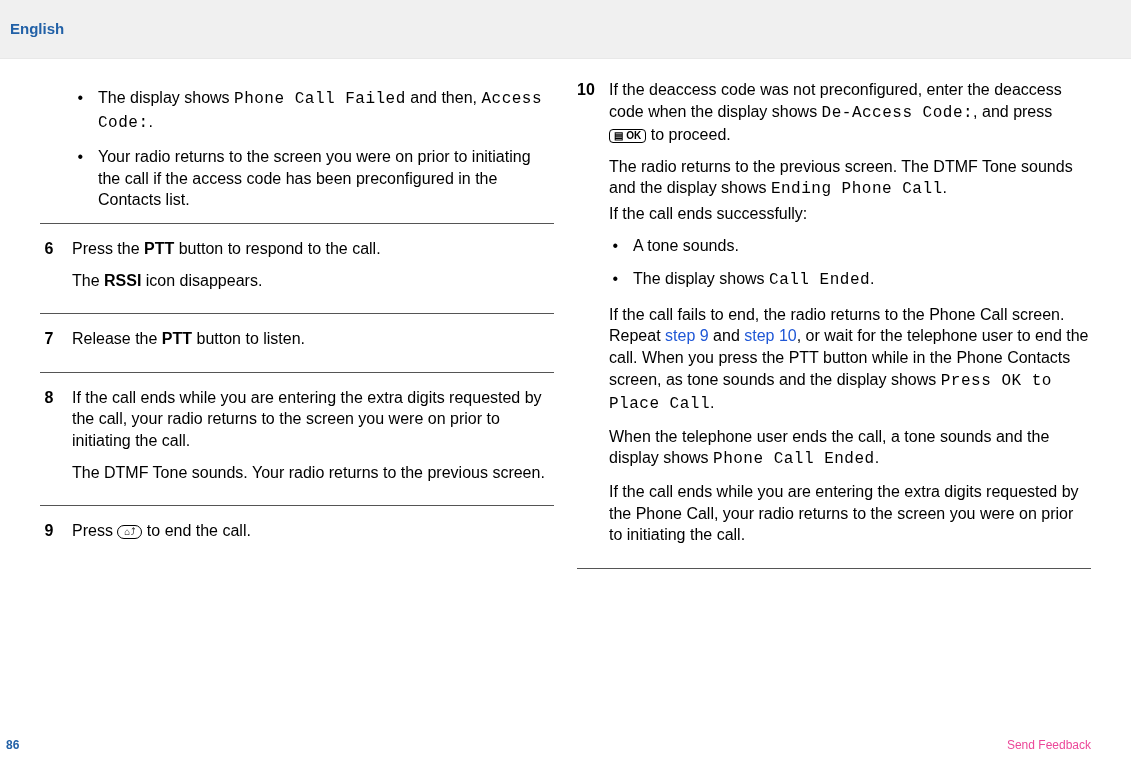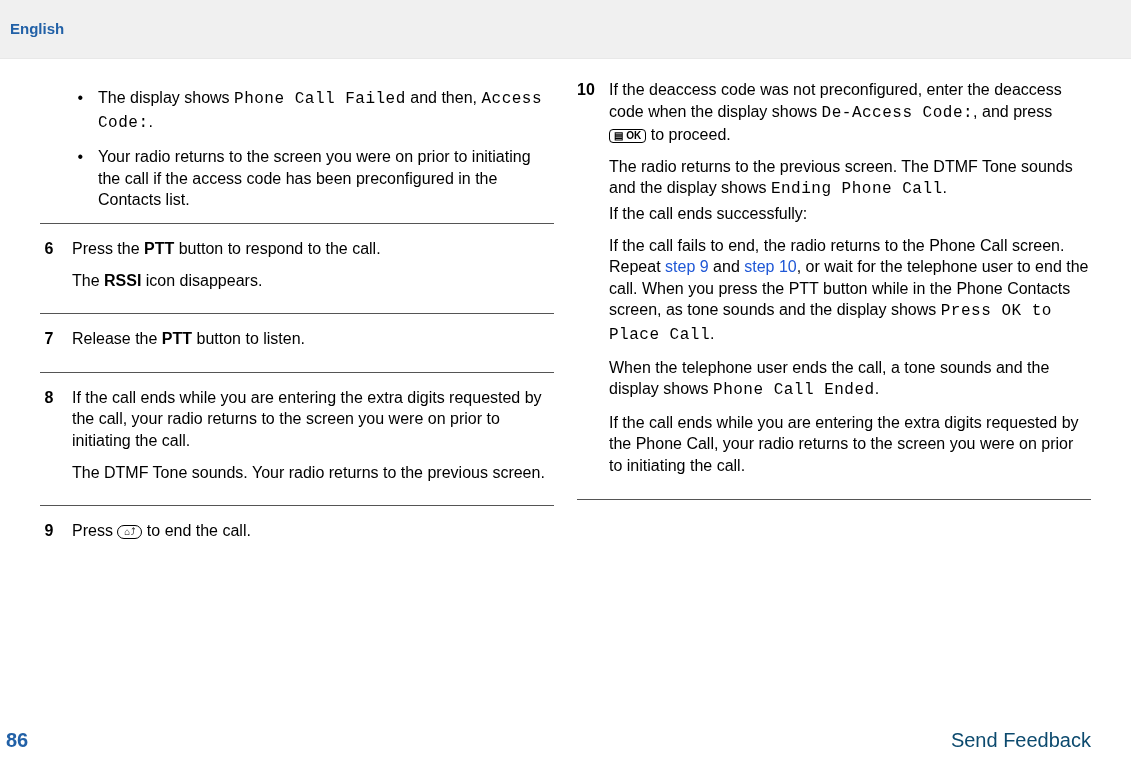--- a/index.html
+++ b/index.html
@@ -92,25 +92,25 @@
   .link { color: #1f57d6; }
   .footer {
     position: absolute;
     bottom: 10px;
     left: 0;
     right: 0;
     padding: 0 40px 0 6px;
     display: flex;
     justify-content: space-between;
     align-items: flex-end;
-    font-size: 20px;
+    font-size: 12px;
     text-align: right;
   }
   .footer .pg { color: #2261a7; font-weight: bold; }
-  .footer .feedback { color: #0c4a6e; }
+  .footer .feedback { color: #ec4899; }
   b { font-weight: bold; }
 </style>
 </head>
 <body>
 
 <div class="header-band">
   <span class="lang">English</span>
 </div>
 
 <div class="page">
@@ -184,20 +184,28 @@
         <p>
           <span>If the deaccess code was not preconfigured, enter the deaccess code when the display shows </span><span class="mono">De-Access Code:</span><span>, and press </span>
           <span class="icon-box">▤ OK</span>
           <span> to proceed.</span>
         </p>
         <p style="margin-bottom:2px;">
           <span>The radio returns to the previous screen. The DTMF Tone sounds and the display shows </span><span class="mono">Ending Phone Call</span><span>.</span>
         </p>
         <p style="margin-top:0;">If the call ends successfully:</p>
 
+        <ul class="bullet-list" style="padding-left:18px;">
+          <li>
+            <span>A tone sounds.</span>
+          </li>
+          <li>
+            <span>The display shows </span><span class="mono">Call Ended</span><span>.</span>
+          </li>
+        </ul>
 
         <p>
           <span>If the call fails to end, the radio returns to the Phone Call screen. Repeat </span><span class="link">step 9</span><span> and </span><span class="link">step 10</span><span>, or wait for the telephone user to end the call. When you press the PTT button while in the Phone Contacts screen, as tone sounds and the display shows </span><span class="mono">Press OK to Place Call</span><span>.</span>
         </p>
 
         <p>
           <span>When the telephone user ends the call, a tone sounds and the display shows </span><span class="mono">Phone Call Ended</span><span>.</span>
         </p>
 
         <p>If the call ends while you are entering the extra digits requested by the Phone Call, your radio returns to the screen you were on prior to initiating the call.</p>

